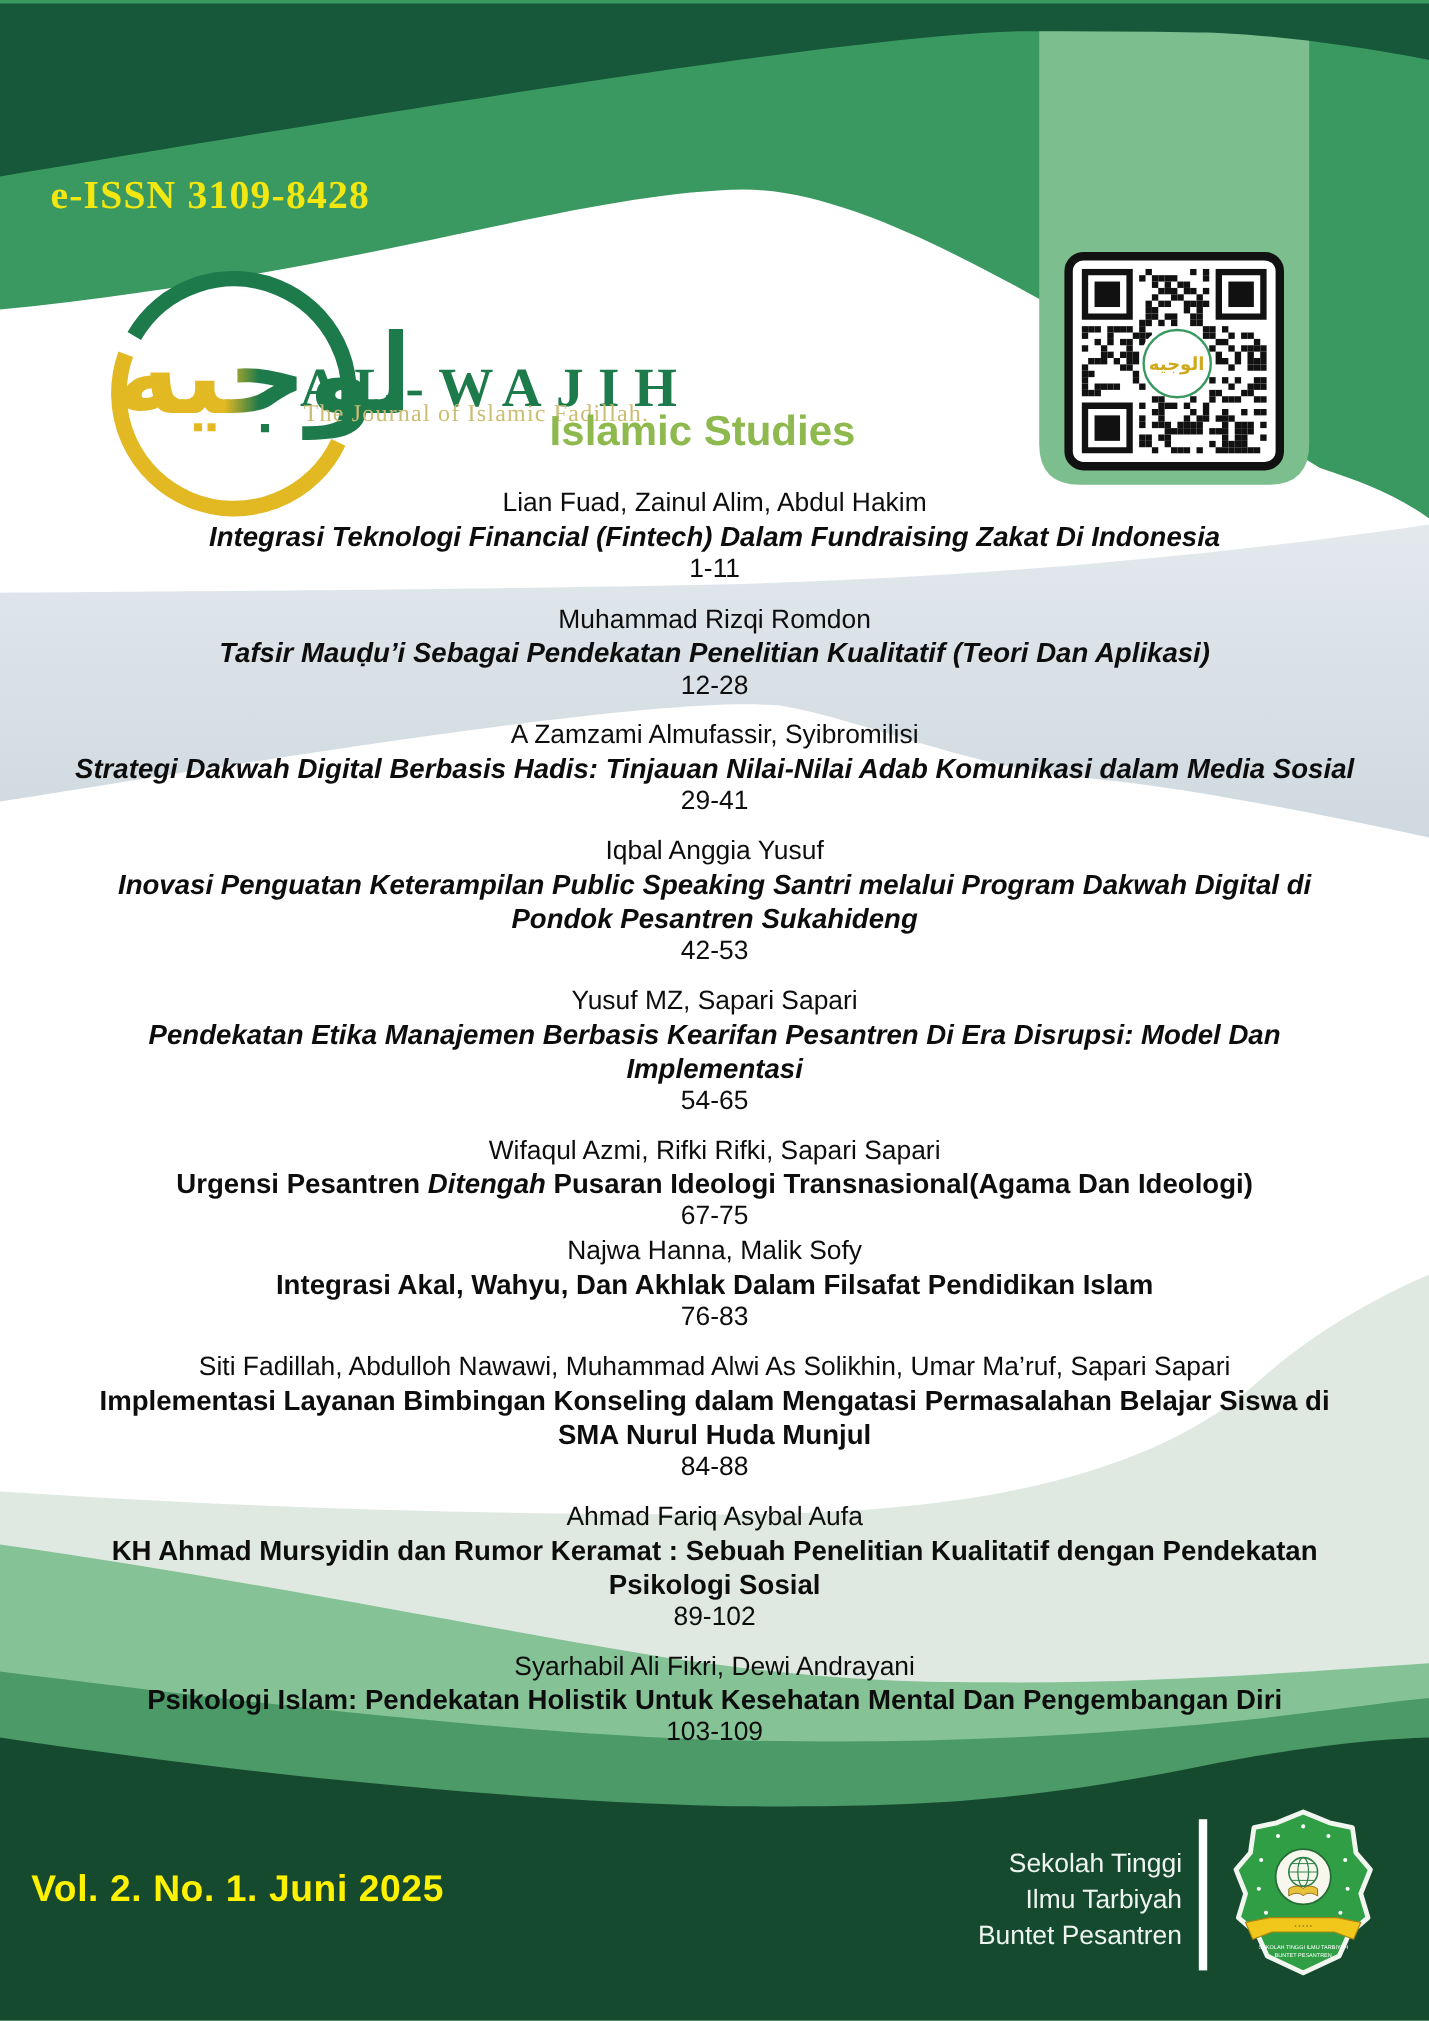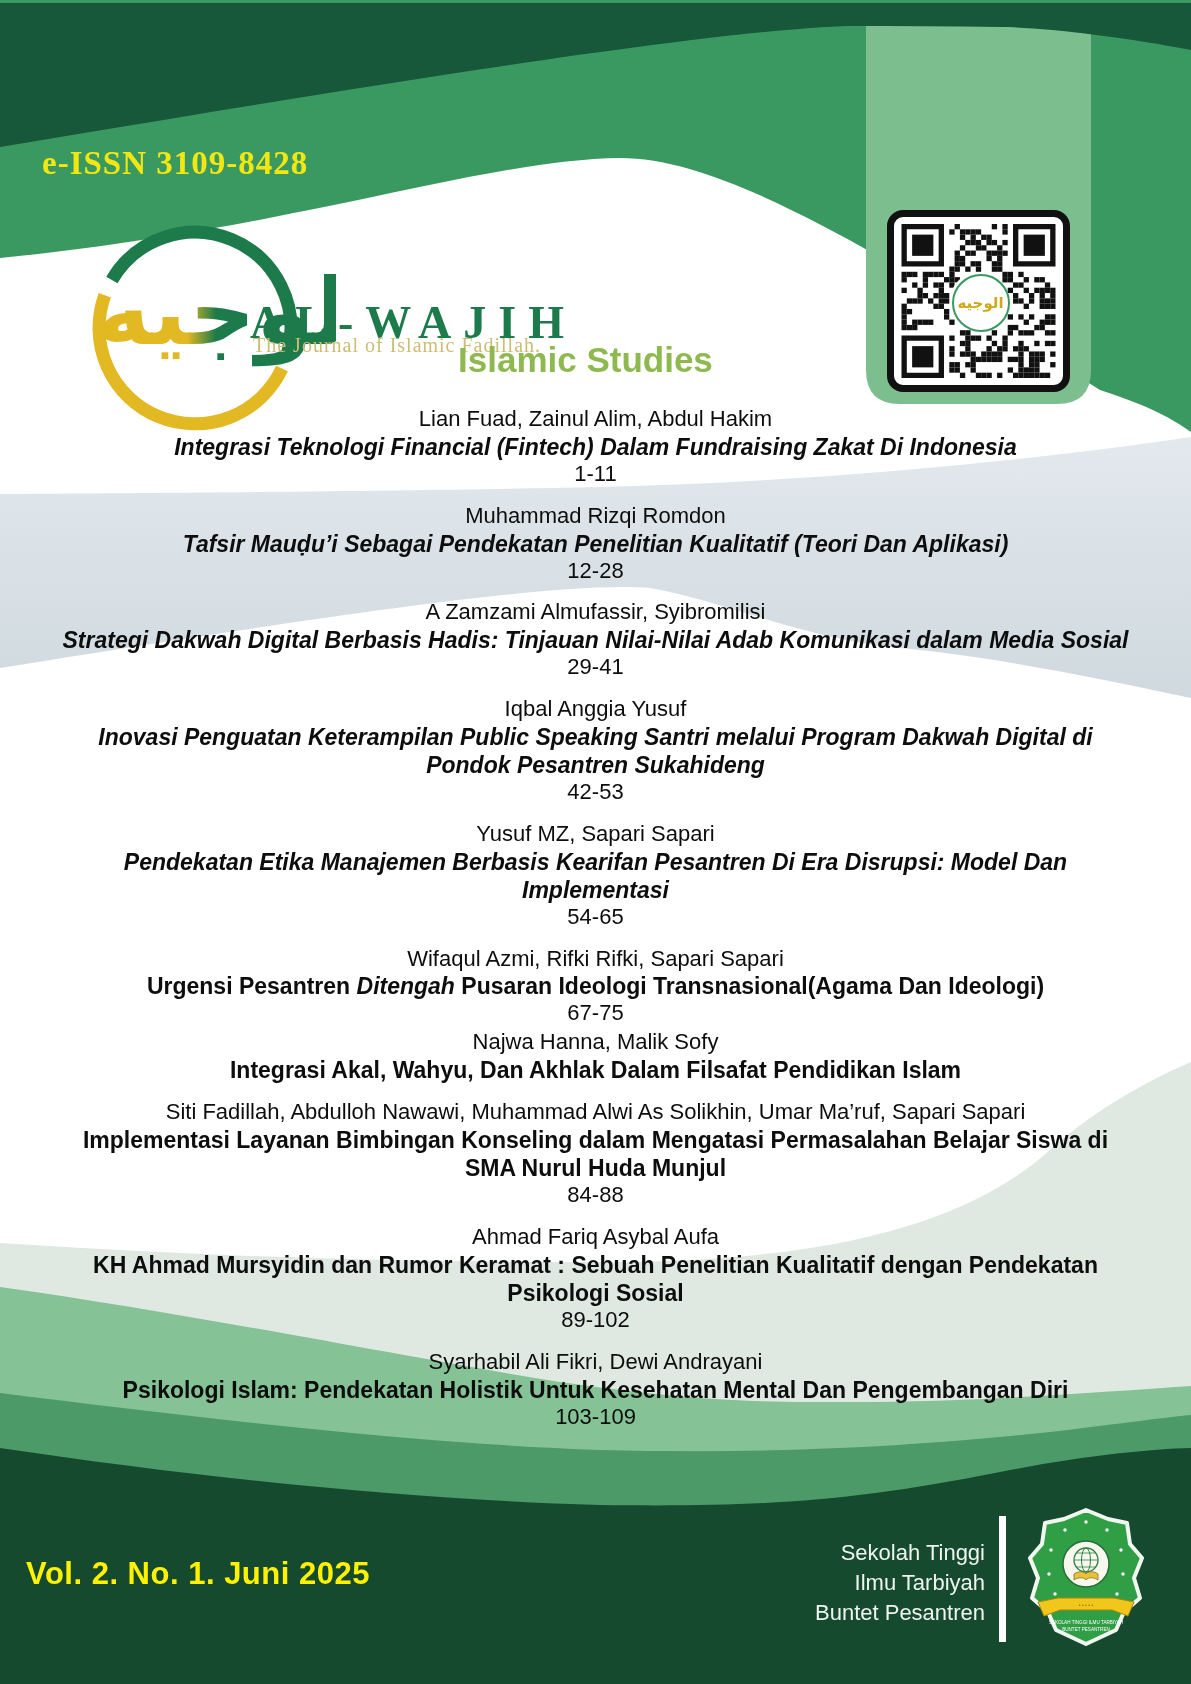--- a/index.html
+++ b/index.html
@@ -349,20 +349,21 @@
         <div class="pages">54-65</div>
       </div>
       <div class="article">
         <div class="authors">Wifaqul Azmi, Rifki Rifki, Sapari Sapari</div>
         <div class="title"><span>Urgensi Pesantren </span><span style="font-style: italic;">Ditengah</span><span> Pusaran Ideologi Transnasional(Agama Dan Ideologi)</span></div>
         <div class="pages">67-75</div>
       </div>
       <div class="article">
         <div class="authors">Najwa Hanna, Malik Sofy</div>
         <div class="title"><span>Integrasi Akal, Wahyu, Dan Akhlak Dalam Filsafat Pendidikan Islam</span></div>
+        <div class="pages">76-83</div>
       </div>
       <div class="article">
         <div class="authors">Siti Fadillah, Abdulloh Nawawi, Muhammad Alwi As Solikhin, Umar Ma’ruf, Sapari Sapari</div>
         <div class="title"><span>Implementasi Layanan Bimbingan Konseling dalam Mengatasi Permasalahan Belajar Siswa di SMA Nurul Huda Munjul</span></div>
         <div class="pages">84-88</div>
       </div>
       <div class="article">
         <div class="authors">Ahmad Fariq Asybal Aufa</div>
         <div class="title"><span>KH Ahmad Mursyidin dan Rumor Keramat : Sebuah Penelitian Kualitatif dengan Pendekatan Psikologi Sosial</span></div>
         <div class="pages">89-102</div>

